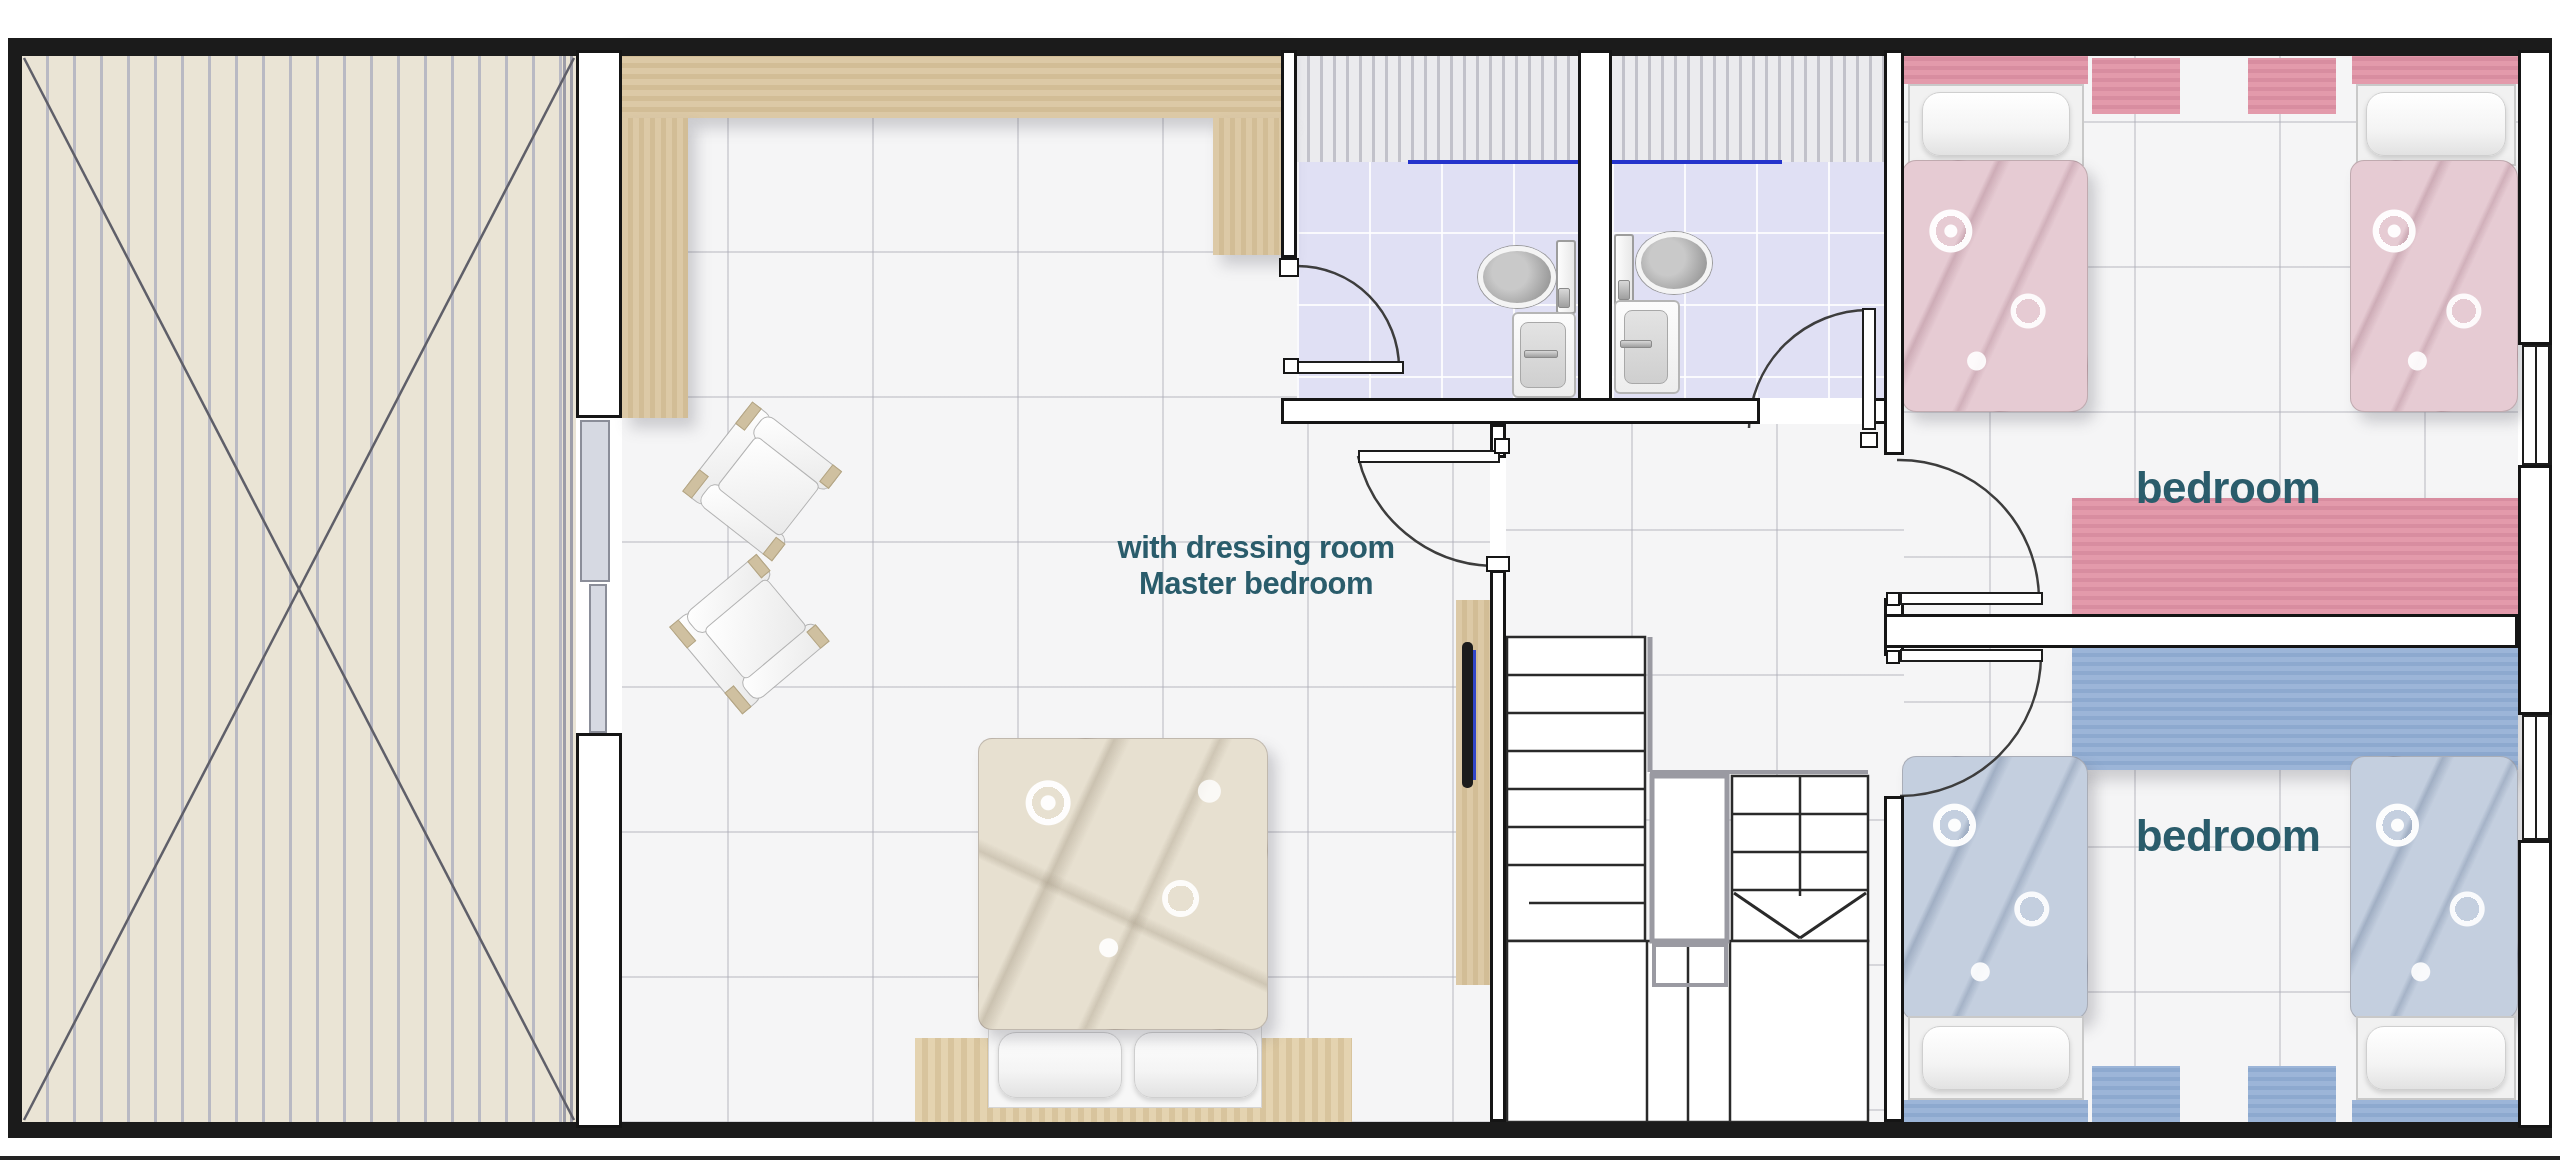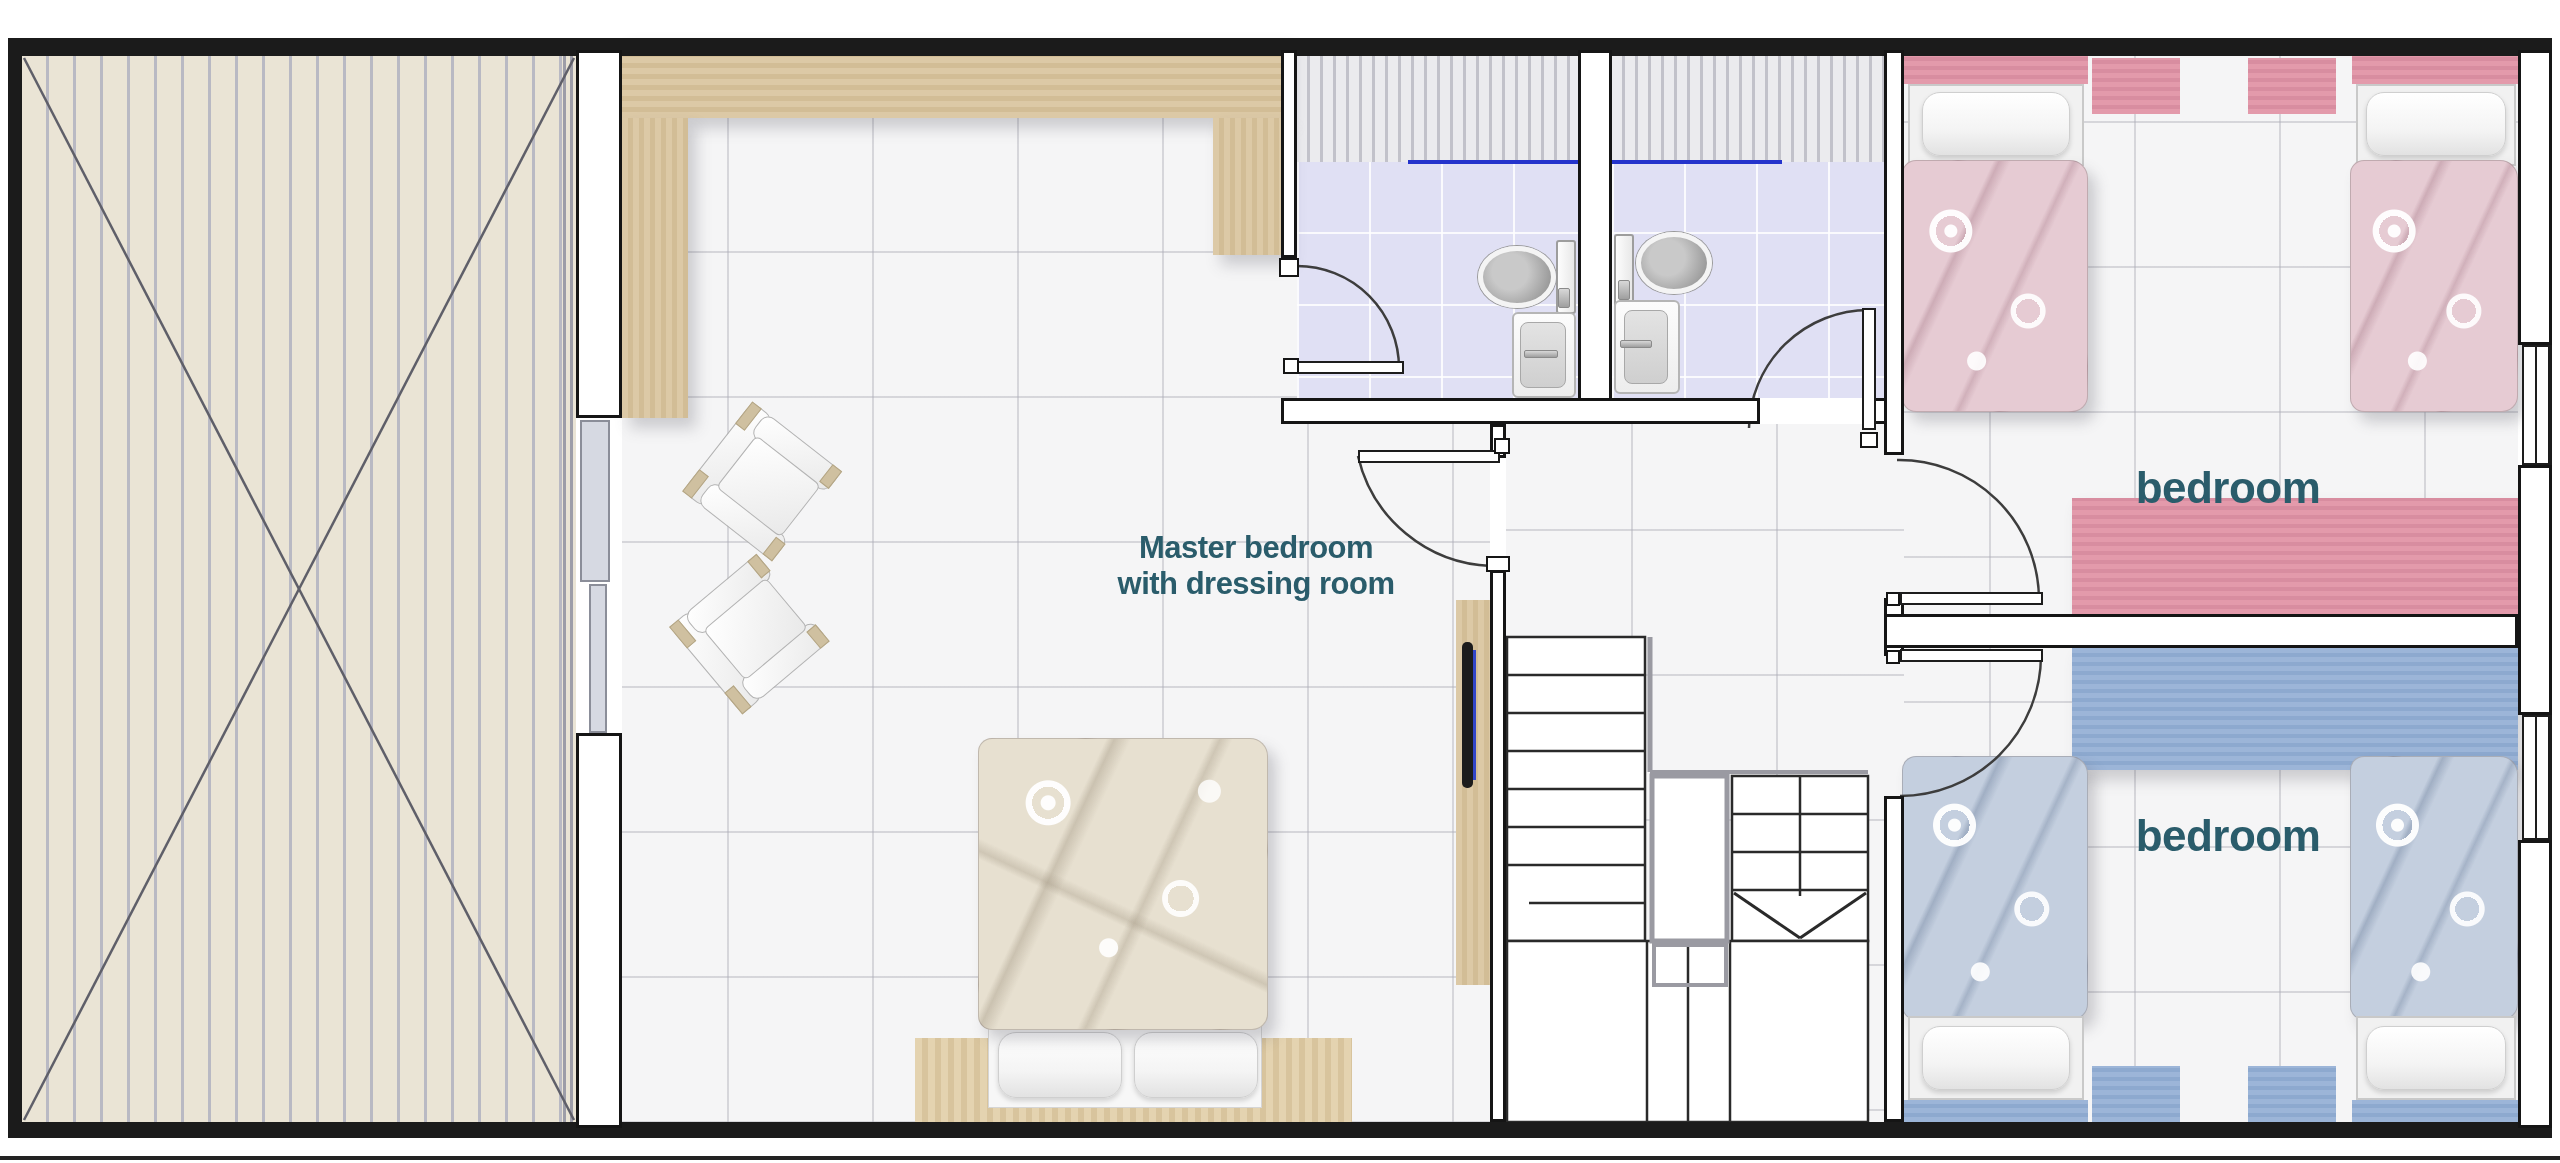--- a/index.html
+++ b/index.html
@@ -257,20 +257,20 @@
   <div class="abs leaf" style="left:1297px;top:361px;width:107px;height:13px;"></div>
   <div class="abs cap" style="left:1283px;top:358px;width:16px;height:16px;"></div>
   <div class="abs leaf" style="left:1862px;top:308px;width:14px;height:122px;"></div>
   <div class="abs cap" style="left:1860px;top:432px;width:18px;height:16px;"></div>
   <div class="abs leaf" style="left:1900px;top:592px;width:143px;height:13px;"></div>
   <div class="abs cap" style="left:1886px;top:592px;width:14px;height:14px;"></div>
   <div class="abs leaf" style="left:1900px;top:649px;width:143px;height:13px;"></div>
   <div class="abs cap" style="left:1886px;top:650px;width:14px;height:14px;"></div>
 
   <div class="abs roomlabel" style="left:1040px;top:530px;width:432px;font-size:31px;line-height:36px;">
+    <div>with dressing room</div>
     <div>Master bedroom</div>
-    <div>with dressing room</div>
   </div>
   <div class="abs roomlabel" style="left:2058px;top:464px;width:340px;font-size:44px;line-height:48px;">bedroom</div>
   <div class="abs roomlabel" style="left:2058px;top:812px;width:340px;font-size:44px;line-height:48px;">bedroom</div>
 
   <div class="abs" style="left:0;top:1156px;width:2560px;height:4px;background:#232323;"></div>
 </div>
 
 </body></html>

